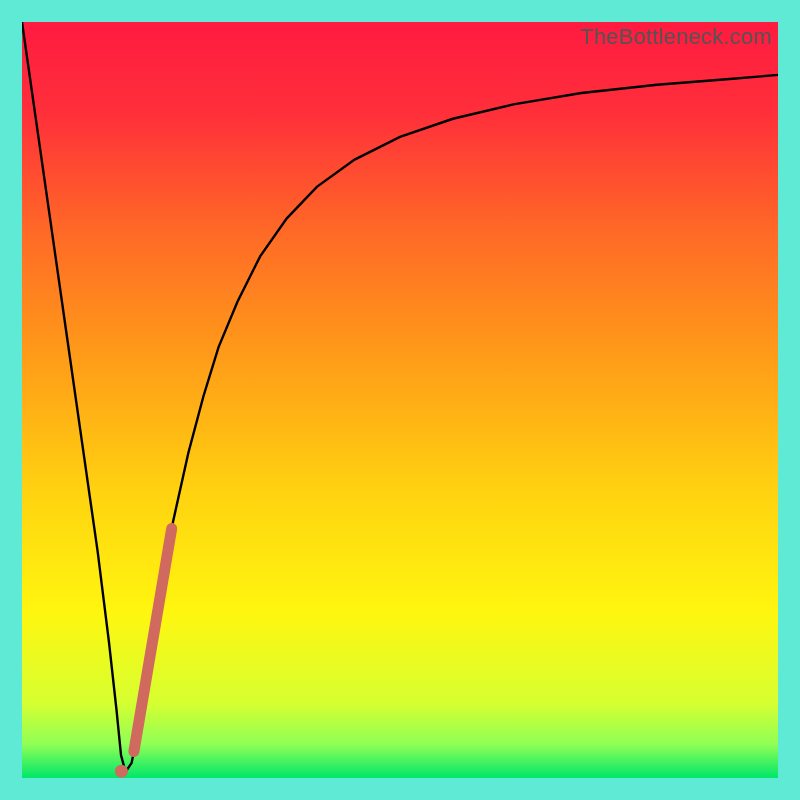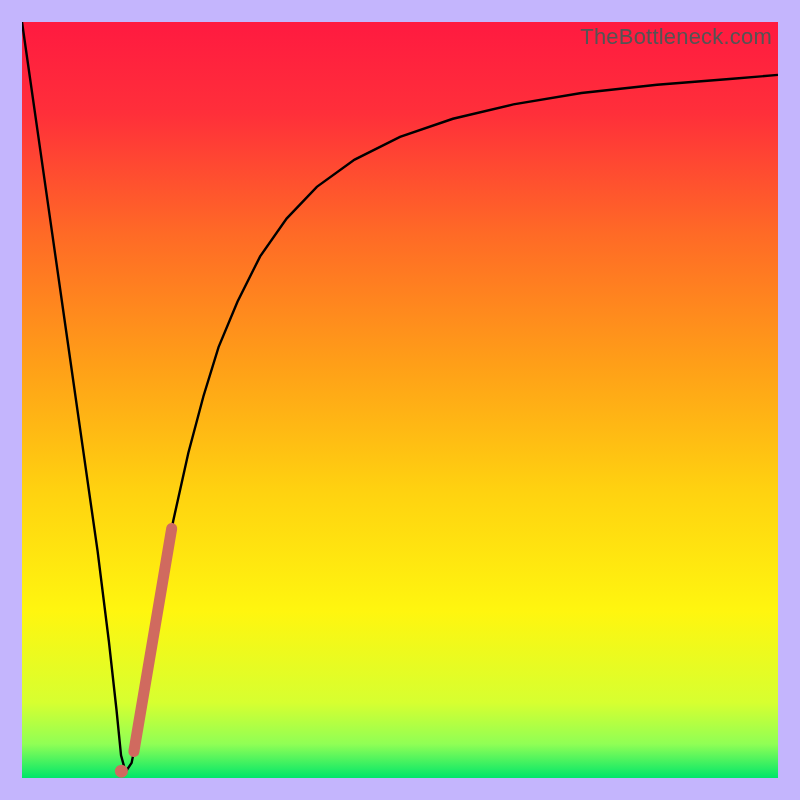--- a/index.html
+++ b/index.html
@@ -10,21 +10,21 @@
     overflow: hidden;
     background: #000;
     font-family: Arial, Helvetica, sans-serif;
   }
   .frame {
     position: absolute;
     left: 0;
     top: 0;
     width: 800px;
     height: 800px;
-    background: #c4b5fd;
+    background: #5eead4;
   }
   .plot {
     position: absolute;
     left: 22px;
     top: 22px;
     width: 756px;
     height: 756px;
     overflow: hidden;
   }
   .watermark {

